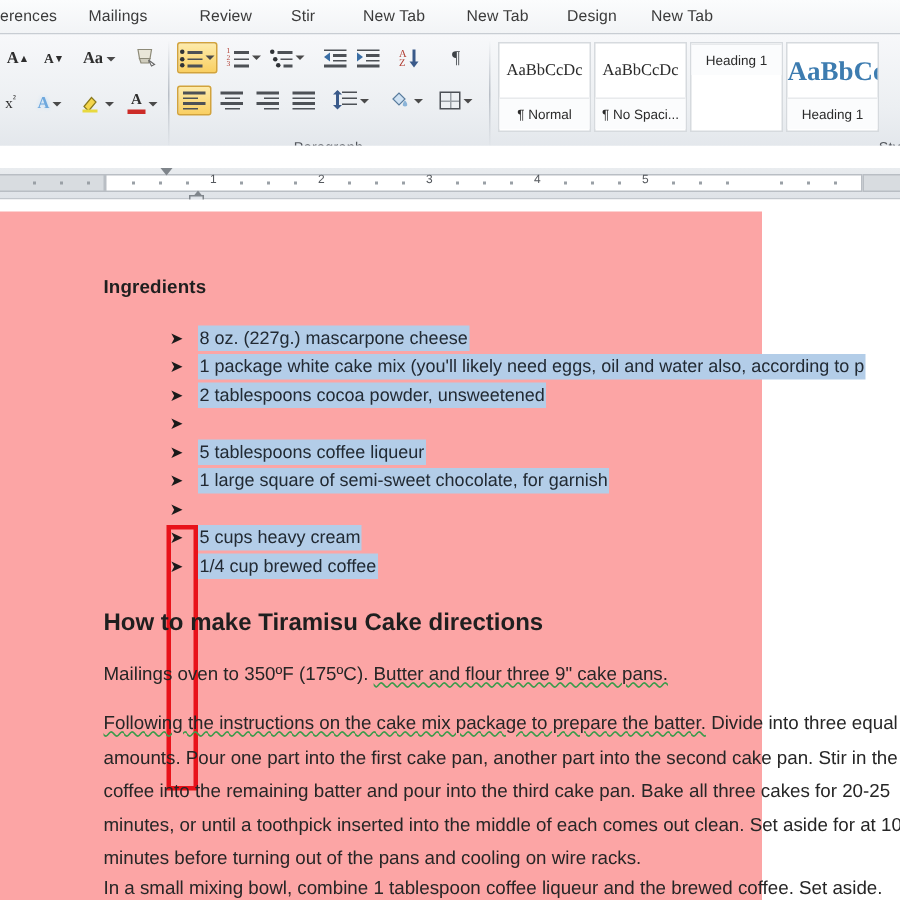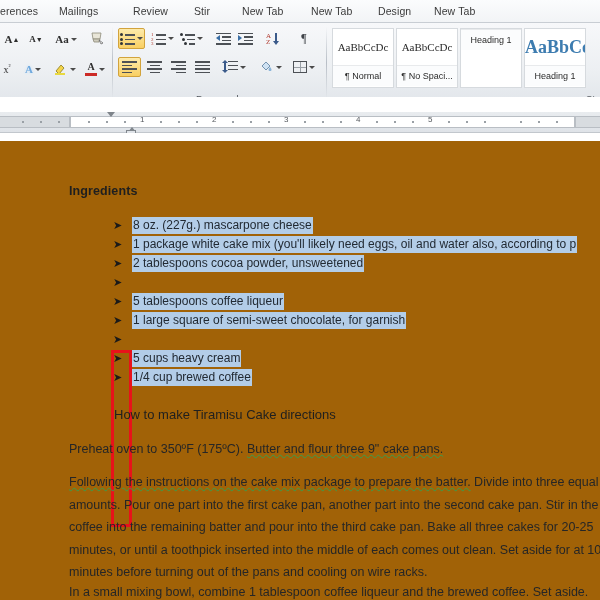--- a/index.html
+++ b/index.html
@@ -197,22 +197,22 @@
 
   
   .doc-area {
     position: absolute; top: 133px; left: 0;
     width: 600px; height: 467px;
     background: #ffffff;
     overflow: hidden;
   }
   .page {
     position: absolute; top: 8px; left: 0;
-    width: 600px; min-height: 460px;
-    background: #a16207;
+    width: 508px; min-height: 460px;
+    background: #fca5a5;
   }
   .doc-text {
     font-family: "Liberation Sans", sans-serif;
     color: #262626;
   }
   .h-ing {
     position: absolute; left: 69px; top: 43px;
     font-size: 12.5px; font-weight: bold; color: #1f1f1f;
     letter-spacing: .1px;
   }
@@ -246,21 +246,21 @@
   .redbox {
     position: absolute;
     left: 111px; top: 209px;
     width: 21px; height: 177px;
     border: 3px solid #e8121a;
     box-sizing: border-box;
     background: transparent;
   }
   .h-dir {
     position: absolute; left: 69px; top: 266px;
-    font-size: 13px; font-weight: normal; color: #1f1f1f; margin-left: 45px;
+    font-size: 16px; font-weight: bold; color: #1f1f1f;
   }
   .p1 {
     position: absolute; left: 69px; top: 301px;
     font-size: 12.5px; color: #262626;
     white-space: nowrap;
   }
   .p1 .wavy {
     text-decoration: underline;
     text-decoration-color: #3a9b4a;
     text-decoration-style: wavy;
@@ -598,21 +598,21 @@
           <span class="bullet">➤</span>
           <span class="txt">1/4 cup brewed coffee</span>
         </div>
       </div>
 
       <div class="redbox"></div>
 
       <div class="h-dir">How to make Tiramisu Cake directions</div>
 
       <div class="p1">
-        <span>Preheat oven to 350ºF  (175ºC). </span><span class="wavy">Butter and flour three 9" cake pans.</span>
+        <span>Mailings oven to 350ºF  (175ºC). </span><span class="wavy">Butter and flour three 9" cake pans.</span>
       </div>
 
       <div class="p2">
         <span class="wavy">Following the instructions on the cake mix package to prepare the batter.</span><span> Divide into three equal amounts. Pour one part into the first cake pan, another part into the second cake pan. Stir in the coffee into the remaining batter and pour into the third cake pan. Bake all three cakes for 20-25 minutes, or until a toothpick inserted into the middle of each comes out clean. Set aside for at 10 minutes before turning out of the pans and cooling on wire racks.</span>
       </div>
 
       <div class="p3">In a small mixing bowl, combine 1 tablespoon coffee liqueur and the brewed coffee. Set aside.</div>
 
     </div>
   </div>

